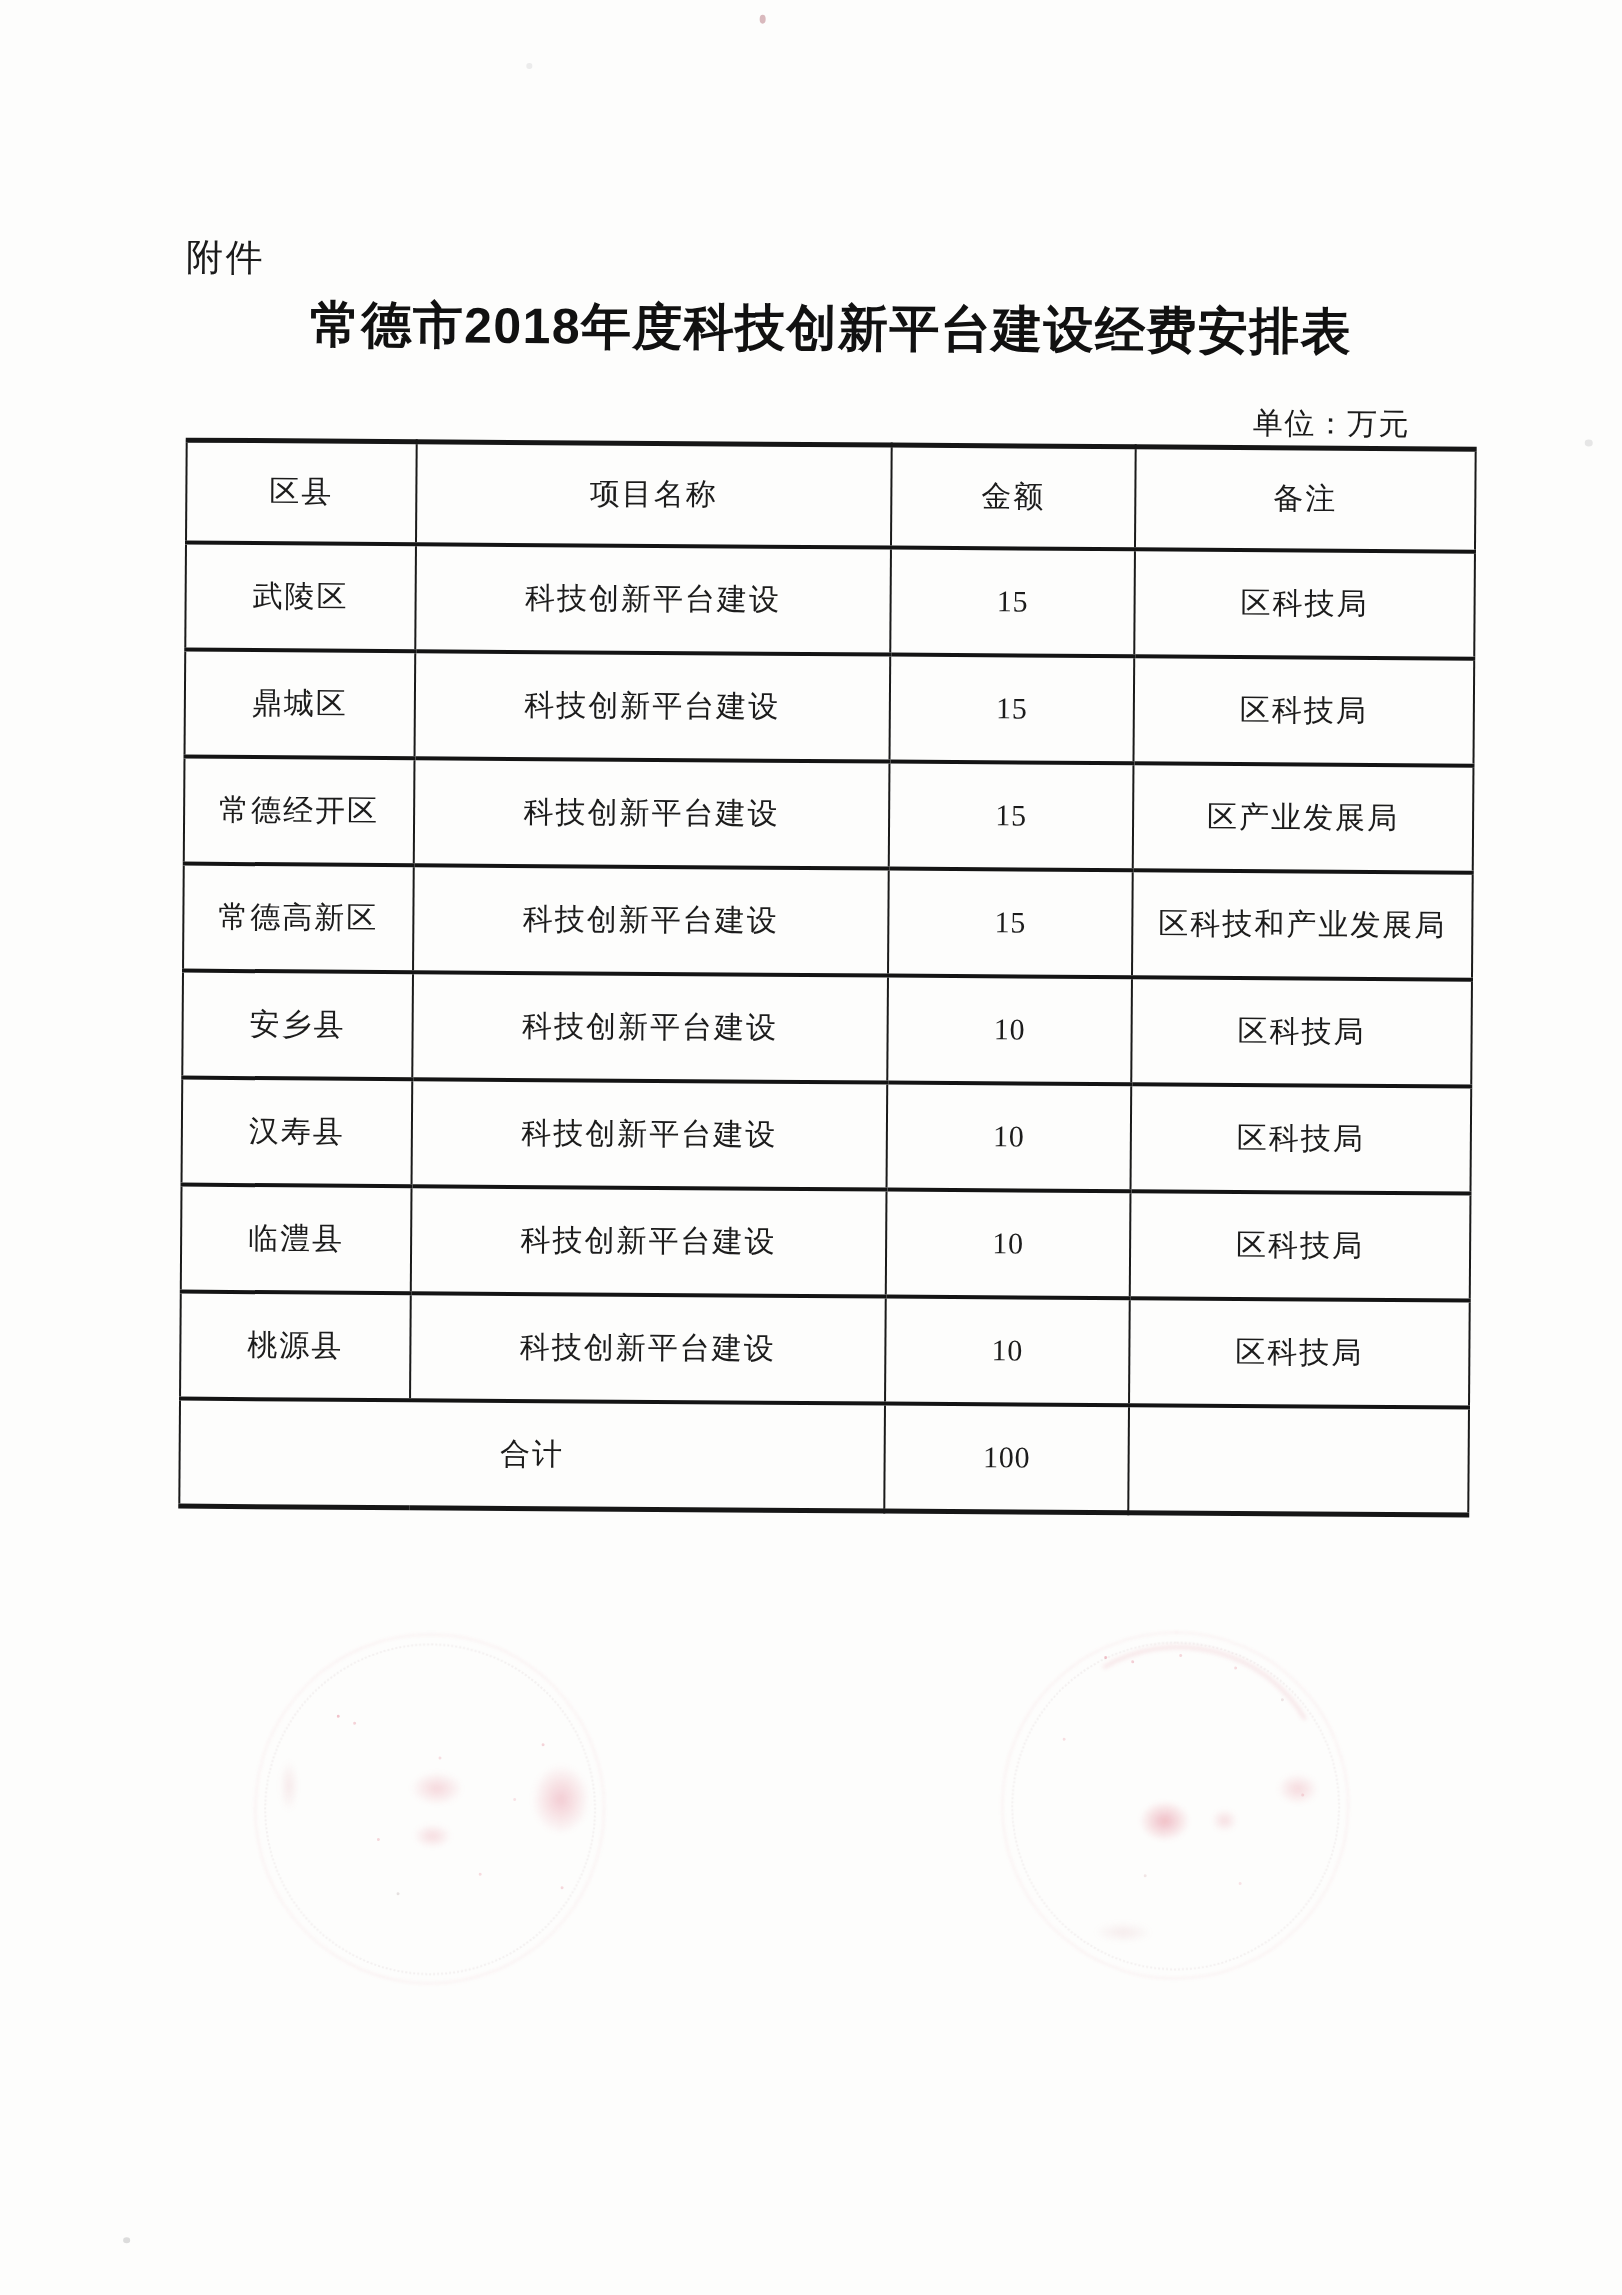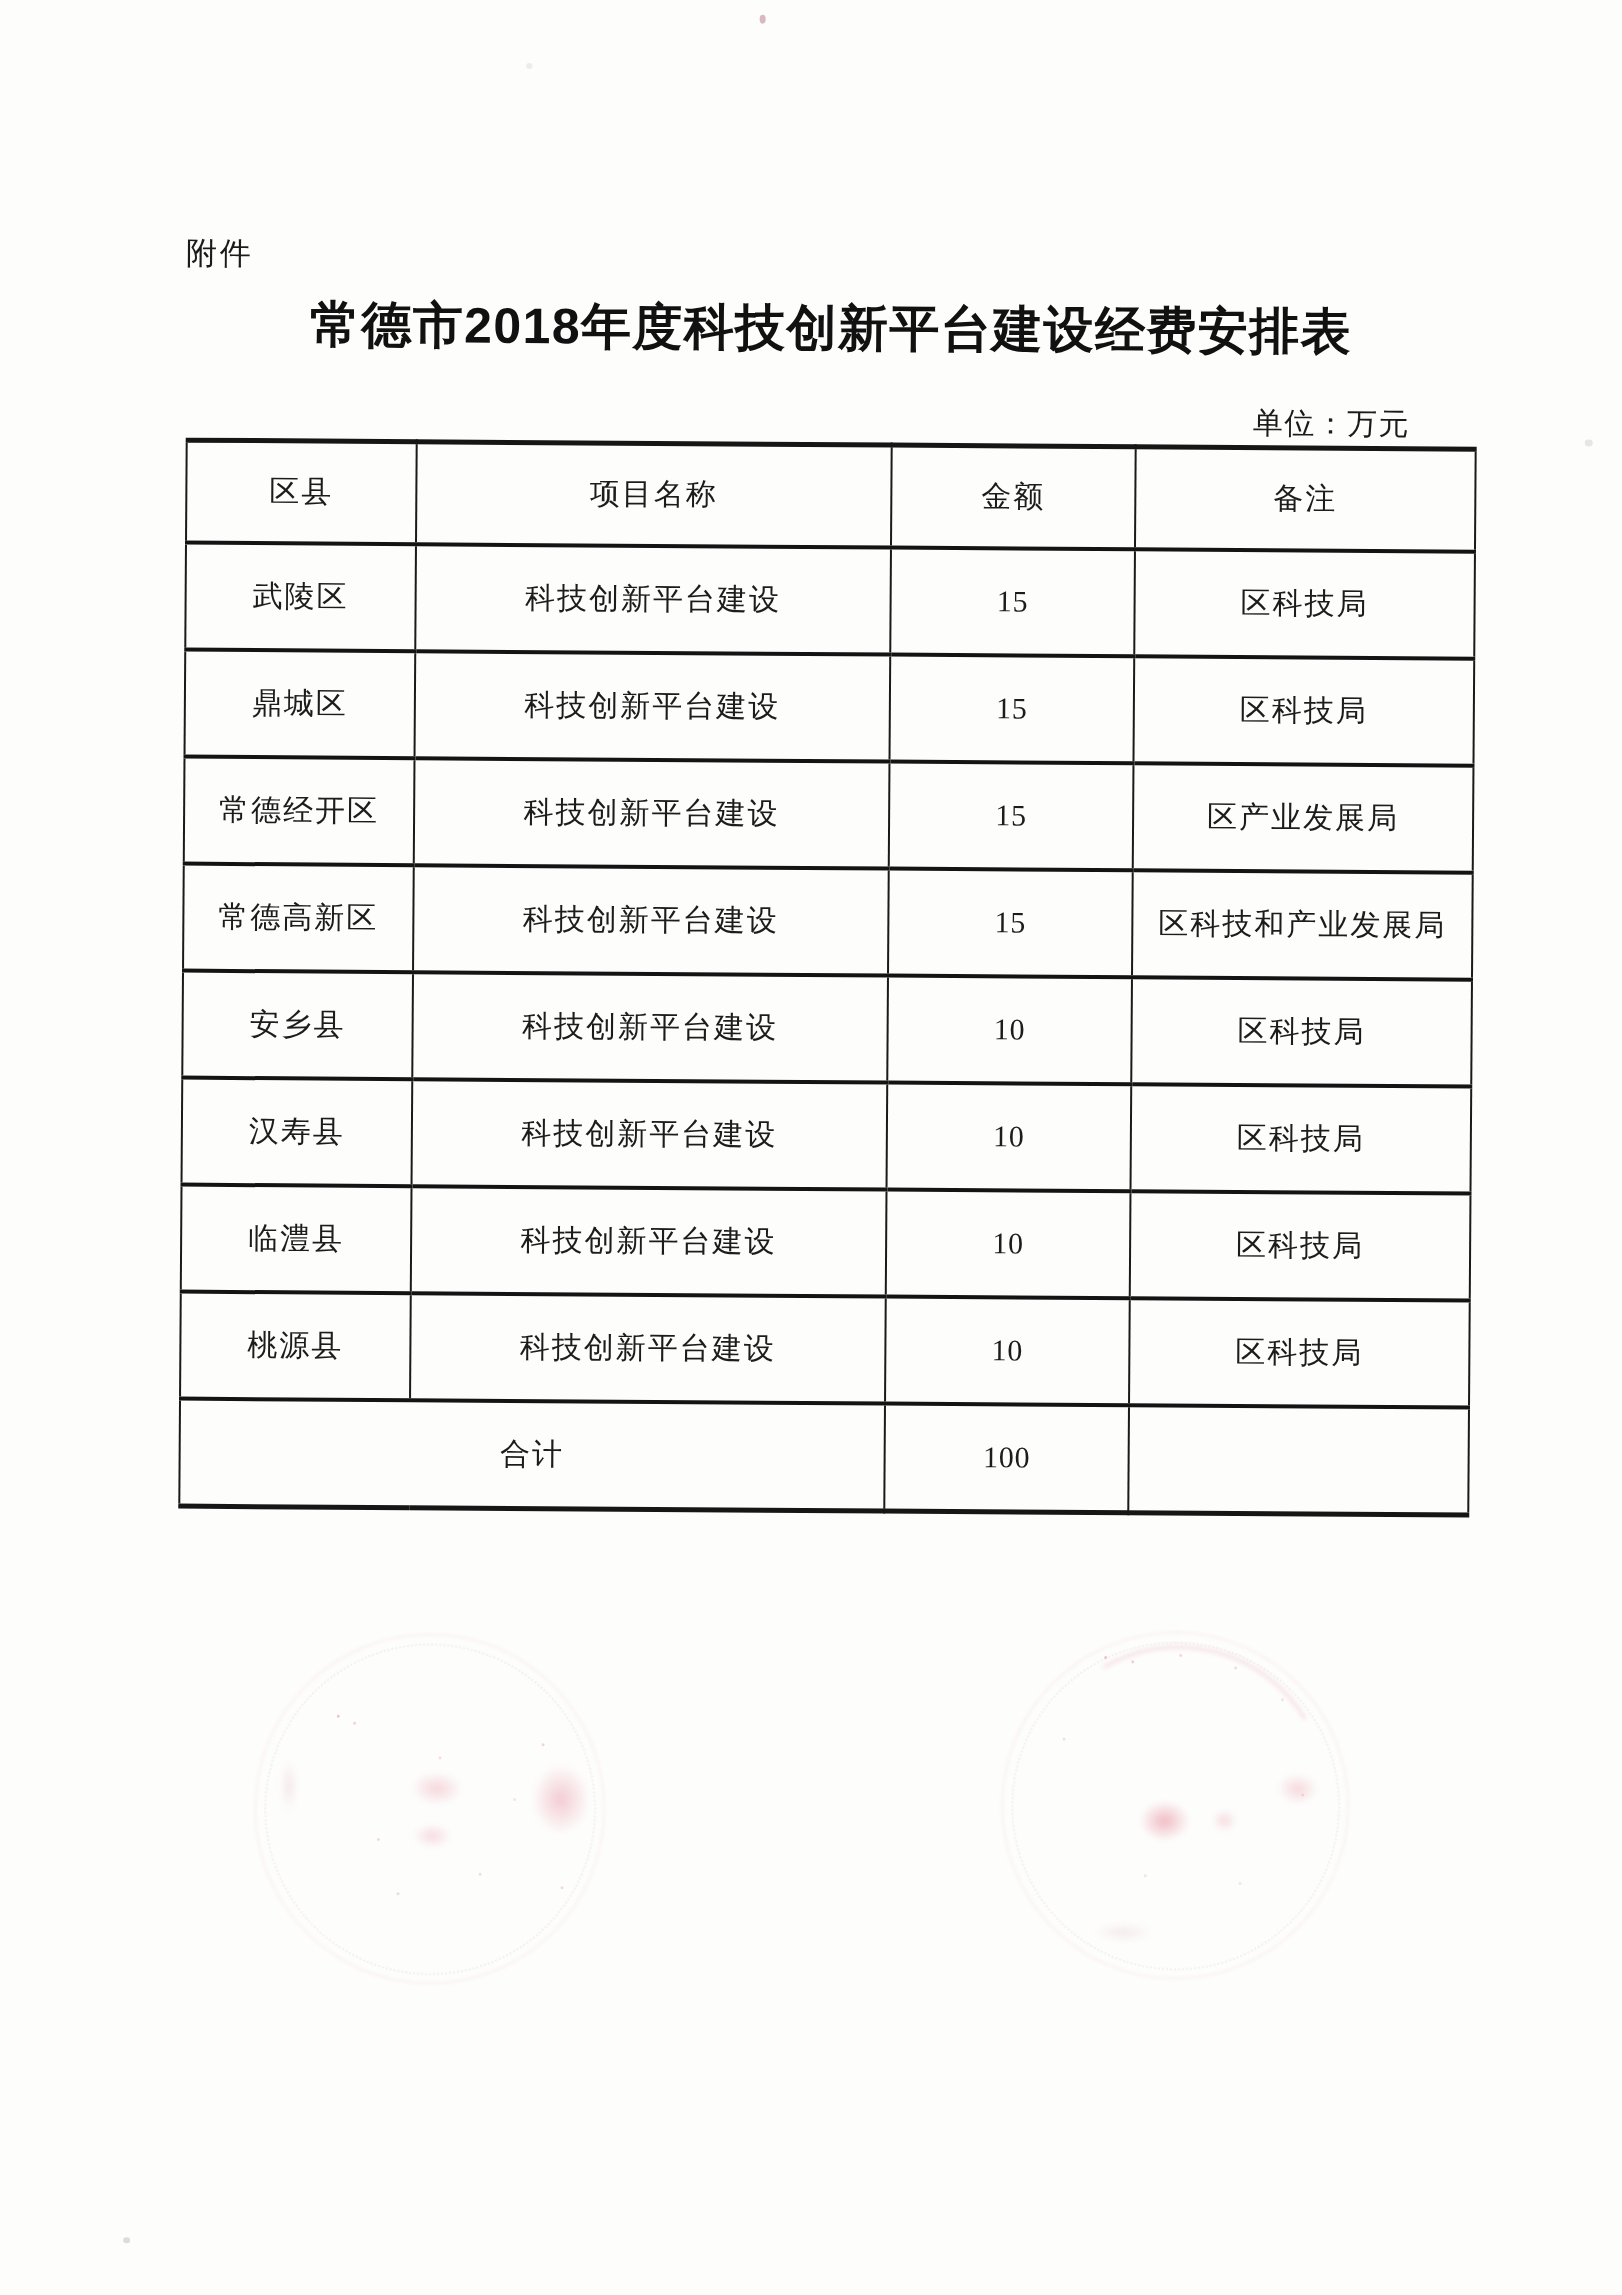--- a/index.html
+++ b/index.html
@@ -22,21 +22,21 @@
   .sheet {
     position: absolute;
     inset: 0;
     transform: rotate(0.4deg);
     transform-origin: 50% 30%;
   }
   .attachment {
     position: absolute;
     left: 183px;
     top: 237px;
-    font-size: 31px;
+    font-size: 37px;
     letter-spacing: 2.7px;
   }
   .title {
     position: absolute;
     left: 184px;
     width: 1289px;
     top: 295px;
     text-align: center;
     font-size: 50px;
     font-weight: 900;

